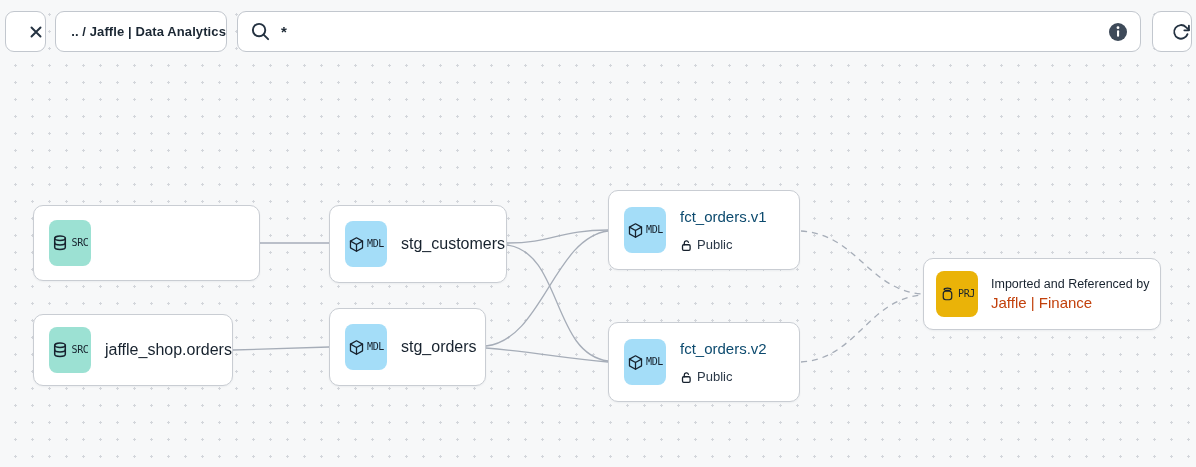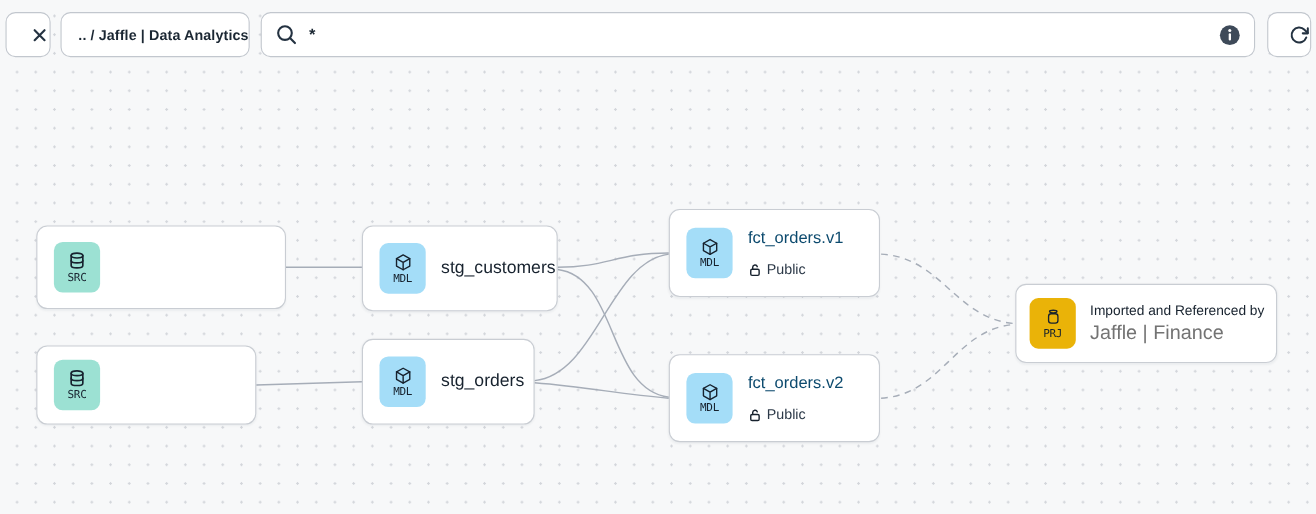--- a/index.html
+++ b/index.html
@@ -40,35 +40,35 @@
   }
   #n-src-customers{left:33px;top:205px;width:227px;height:76px}
   #n-src-orders   {left:33px;top:314px;width:200px;height:72px}
   #n-stg-customers{left:329px;top:205px;width:178px;height:78px}
   #n-stg-orders   {left:329px;top:308px;width:157px;height:78px}
   #n-fct-v1       {left:608px;top:190px;width:192px;height:80px}
   #n-fct-v2       {left:608px;top:322px;width:192px;height:80px}
   #n-prj          {left:923px;top:258px;width:238px;height:72px;gap:13px;padding:0 12px}
   .tile{
     width:42px;height:46px;border-radius:8px;flex:none;
-    display:flex;flex-direction:column;align-items:center;justify-content:center;gap:2px;
+    display:flex;align-items:center;justify-content:center;gap:2px;
   }
   .tile-src{background:#9ce1d3}
   .tile-mdl{background:#a4ddf8}
   .tile-prj{background:#eab308}
   .tile-label{
     font-family:"DejaVu Sans Mono",monospace;font-size:10px;line-height:1;
     color:#17222e;letter-spacing:-.3px;
   }
   .node-label{font-size:16px;color:#17222e;white-space:nowrap}
   .node-title{font-size:15px;color:#0c4a6e;white-space:nowrap}
   .access-row{display:flex;align-items:flex-end;gap:4px;margin-top:12px}
   .access-label{font-size:13px;color:#2b3847}
   .prj-sub{font-size:12.5px;color:#17222e;white-space:nowrap}
-  .prj-name{font-size:18px;color:#737373;margin-top:3px;white-space:nowrap}
+  .prj-name{font-size:15px;color:#c2410c;margin-top:3px;white-space:nowrap}
   .glyph{stroke:#17222e;fill:none;stroke-width:1.5;stroke-linecap:round;stroke-linejoin:round}
   #info-dot{margin-left:auto;flex:none;cursor:pointer;display:flex}
 </style>
 </head>
 <body>
 
 <div class="dots"></div>
 
 <svg id="edge-layer" width="1196" height="467" viewBox="0 0 1196 467">
   <path class="edge" d="M260 243 L329 243"></path>
@@ -126,20 +126,21 @@
 
 <div class="node" id="n-src-orders">
   <div class="tile tile-src">
     <svg class="glyph" width="18" height="18" viewBox="0 0 18 18">
       <ellipse cx="9" cy="4.3" rx="5.3" ry="2.2"></ellipse>
       <path d="M3.7 4.3 v9 a5.3 2.2 0 0 0 10.6 0 v-9"></path>
       <path d="M3.7 8.8 a5.3 2.2 0 0 0 10.6 0"></path>
     </svg>
     <span class="tile-label">SRC</span>
   </div>
+  <span class="node-label">jaffle_shop.orders</span>
 </div>
 
 <div class="node" id="n-stg-customers">
   <div class="tile tile-mdl">
     <svg class="glyph" width="17" height="17" viewBox="0 0 24 24">
       <path stroke-width="1.8" d="M12 2.5 L20.5 7.25 V16.75 L12 21.5 L3.5 16.75 V7.25 Z"></path>
       <path stroke-width="1.8" d="M3.5 7.25 L12 12 L20.5 7.25 M12 12 V21.5"></path>
     </svg>
     <span class="tile-label">MDL</span>
   </div>

